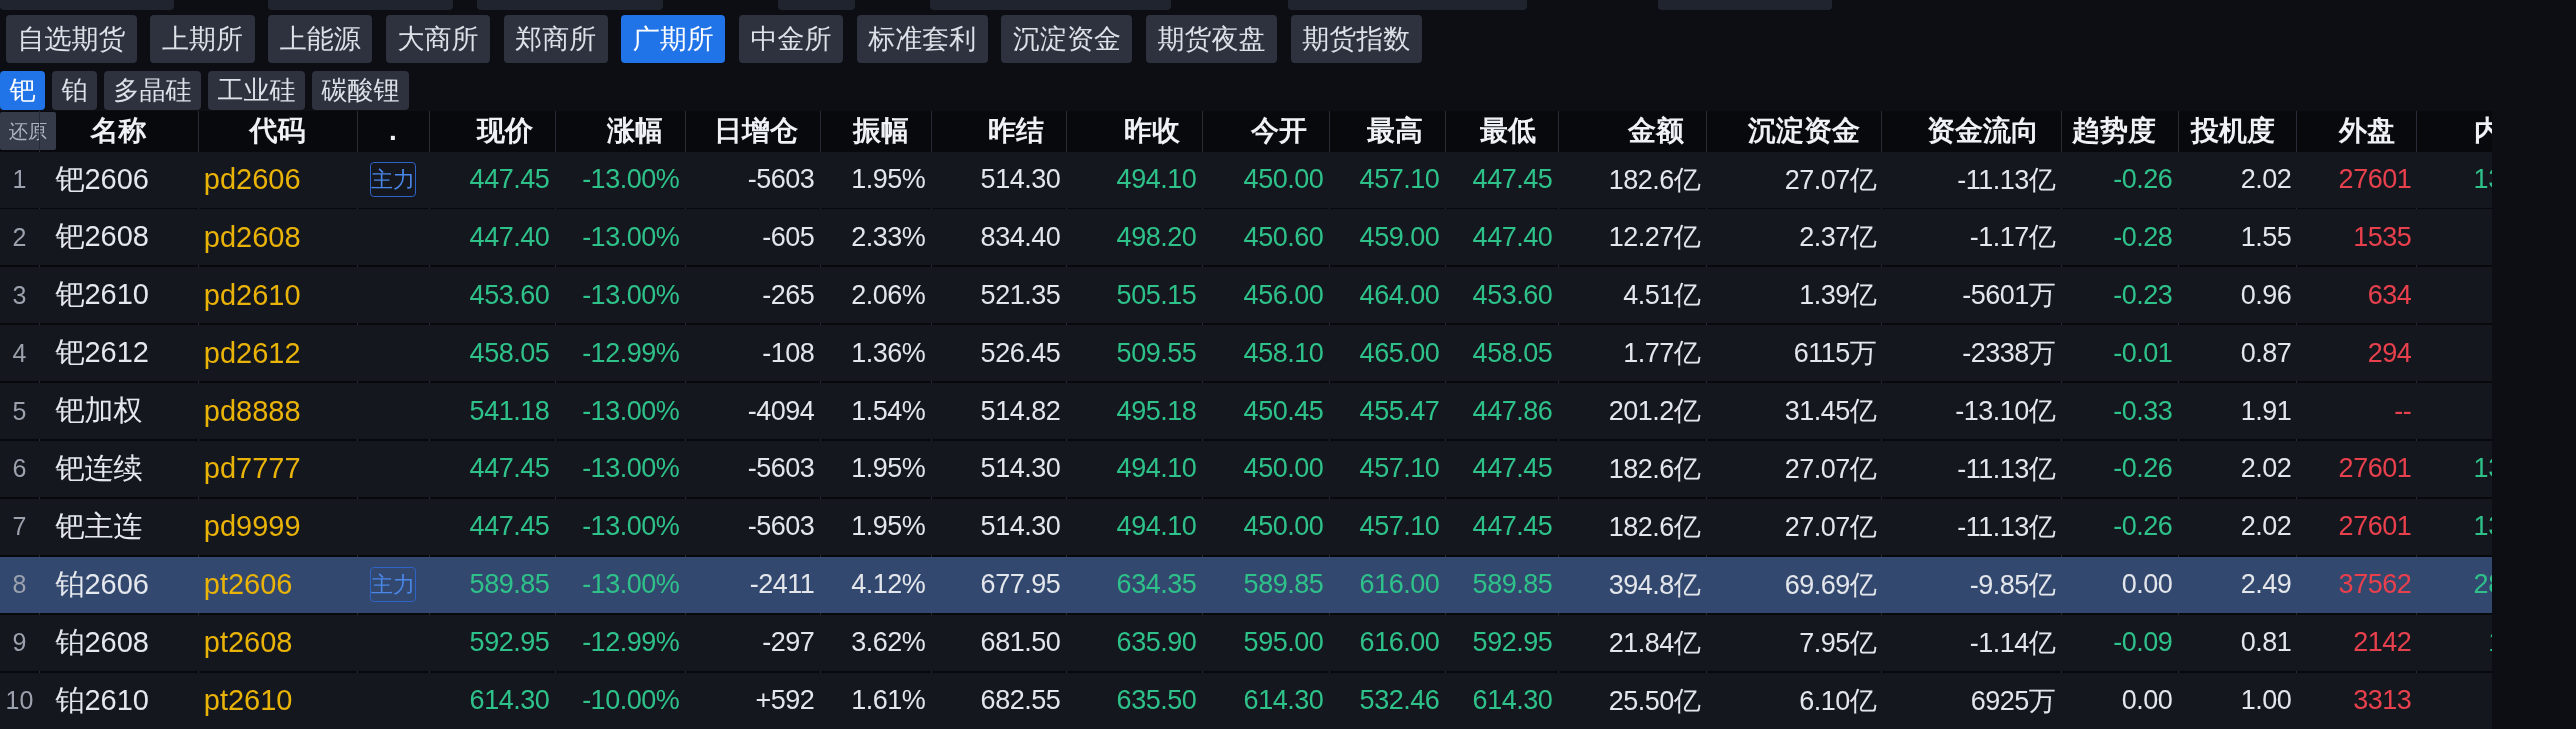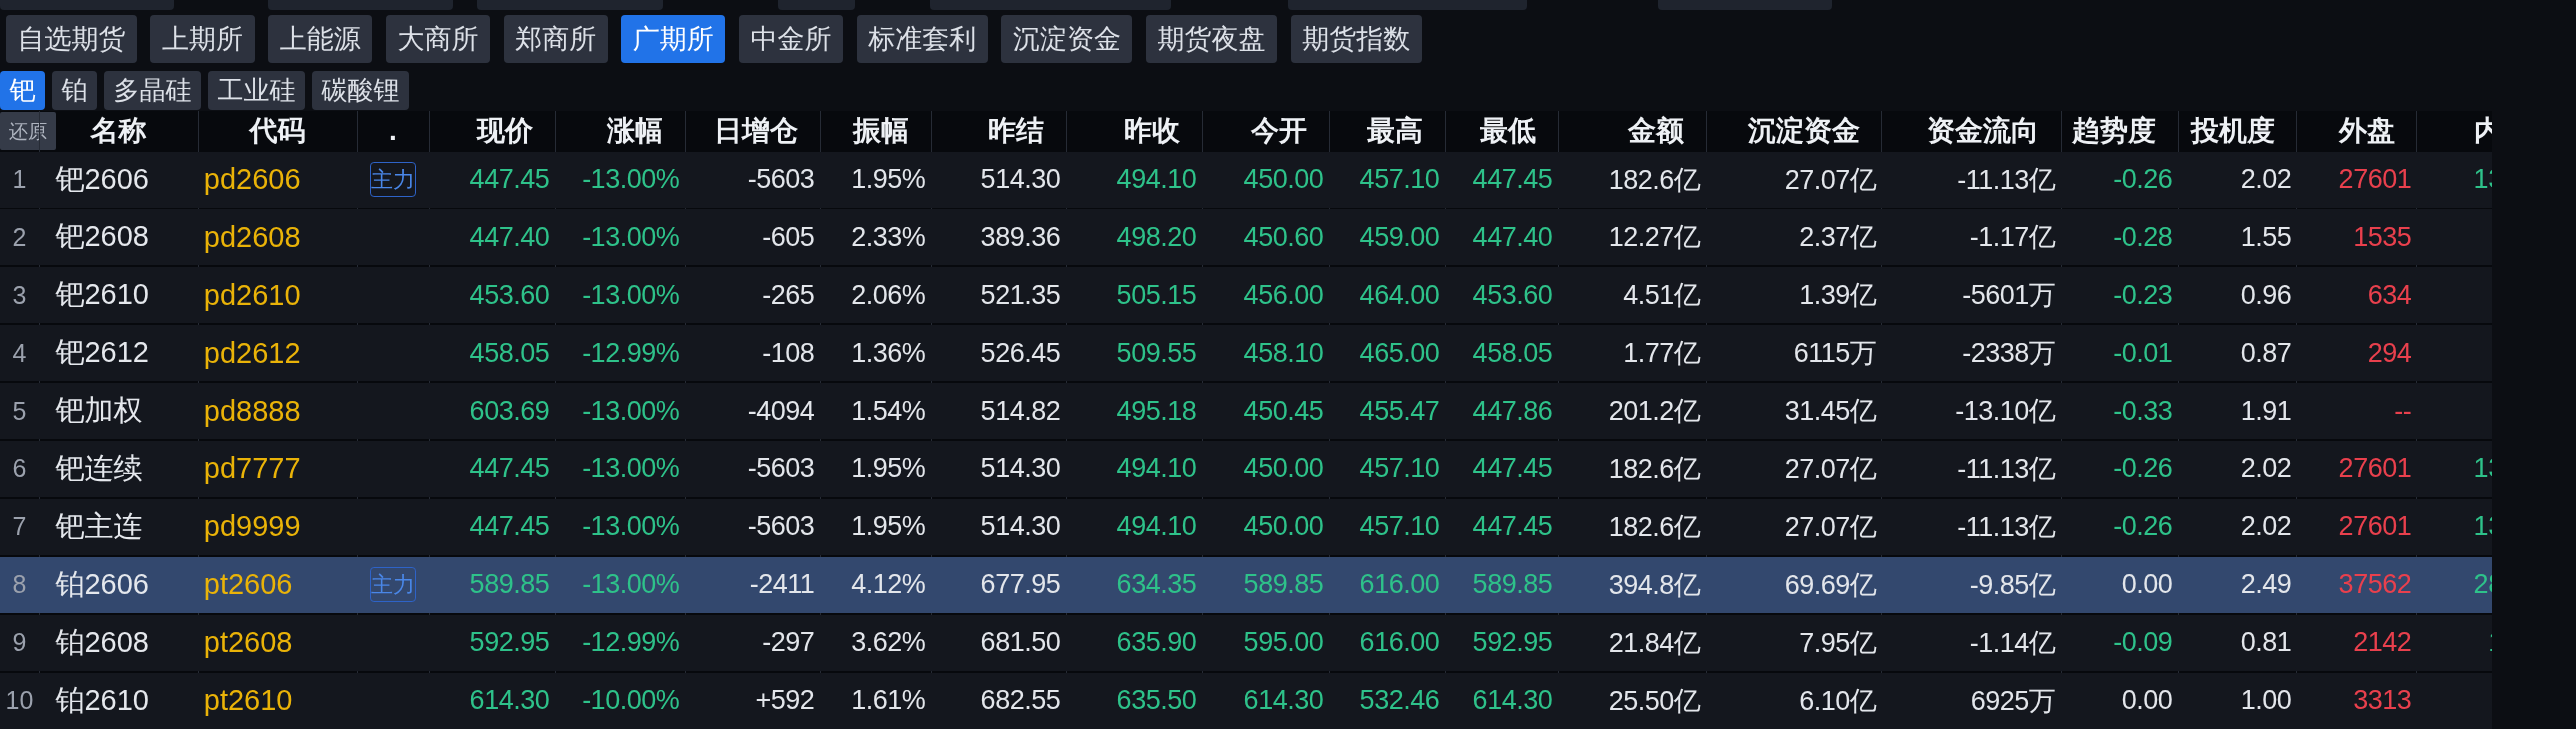--- a/index.html
+++ b/index.html
@@ -171,21 +171,21 @@
         </div>
         <div class="grid-row row" style="grid-template-columns: 39px 159px 159px 72px 125px 130px 135px 111px 135px 136px 127px 116px 113px 148px 176px 179px 117px 119px 120px 135px 25px;">
           <div class="cell a-center c-seq">2</div>
           <div class="cell a-left-name c-name">钯2608</div>
           <div class="cell a-left-code c-code">pd2608</div>
           <div class="cell a-center"></div>
           <div class="cell a-right c-g">447.40</div>
           <div class="cell a-right c-g">-13.00%</div>
           <div class="cell a-right c-w">-605</div>
           <div class="cell a-right c-w">2.33%</div>
-          <div class="cell a-right c-w">389.36</div>
+          <div class="cell a-right c-w">834.40</div>
           <div class="cell a-right c-g">498.20</div>
           <div class="cell a-right c-g">450.60</div>
           <div class="cell a-right c-g">459.00</div>
           <div class="cell a-right c-g">447.40</div>
           <div class="cell a-right c-w">12.27亿</div>
           <div class="cell a-right c-w">2.37亿</div>
           <div class="cell a-right c-w">-1.17亿</div>
           <div class="cell a-right c-g">-0.28</div>
           <div class="cell a-right c-w">1.55</div>
           <div class="cell a-right c-r">1535</div>
@@ -236,21 +236,21 @@
           <div class="cell a-right c-w">0.87</div>
           <div class="cell a-right c-r">294</div>
           <div class="cell a-right c-g">91</div>
           <div class="cell "></div>
         </div>
         <div class="grid-row row" style="grid-template-columns: 39px 159px 159px 72px 125px 130px 135px 111px 135px 136px 127px 116px 113px 148px 176px 179px 117px 119px 120px 135px 25px;">
           <div class="cell a-center c-seq">5</div>
           <div class="cell a-left-name c-name">钯加权</div>
           <div class="cell a-left-code c-code">pd8888</div>
           <div class="cell a-center"></div>
-          <div class="cell a-right c-g">603.69</div>
+          <div class="cell a-right c-g">541.18</div>
           <div class="cell a-right c-g">-13.00%</div>
           <div class="cell a-right c-w">-4094</div>
           <div class="cell a-right c-w">1.54%</div>
           <div class="cell a-right c-w">514.82</div>
           <div class="cell a-right c-g">495.18</div>
           <div class="cell a-right c-g">450.45</div>
           <div class="cell a-right c-g">455.47</div>
           <div class="cell a-right c-g">447.86</div>
           <div class="cell a-right c-w">201.2亿</div>
           <div class="cell a-right c-w">31.45亿</div>

